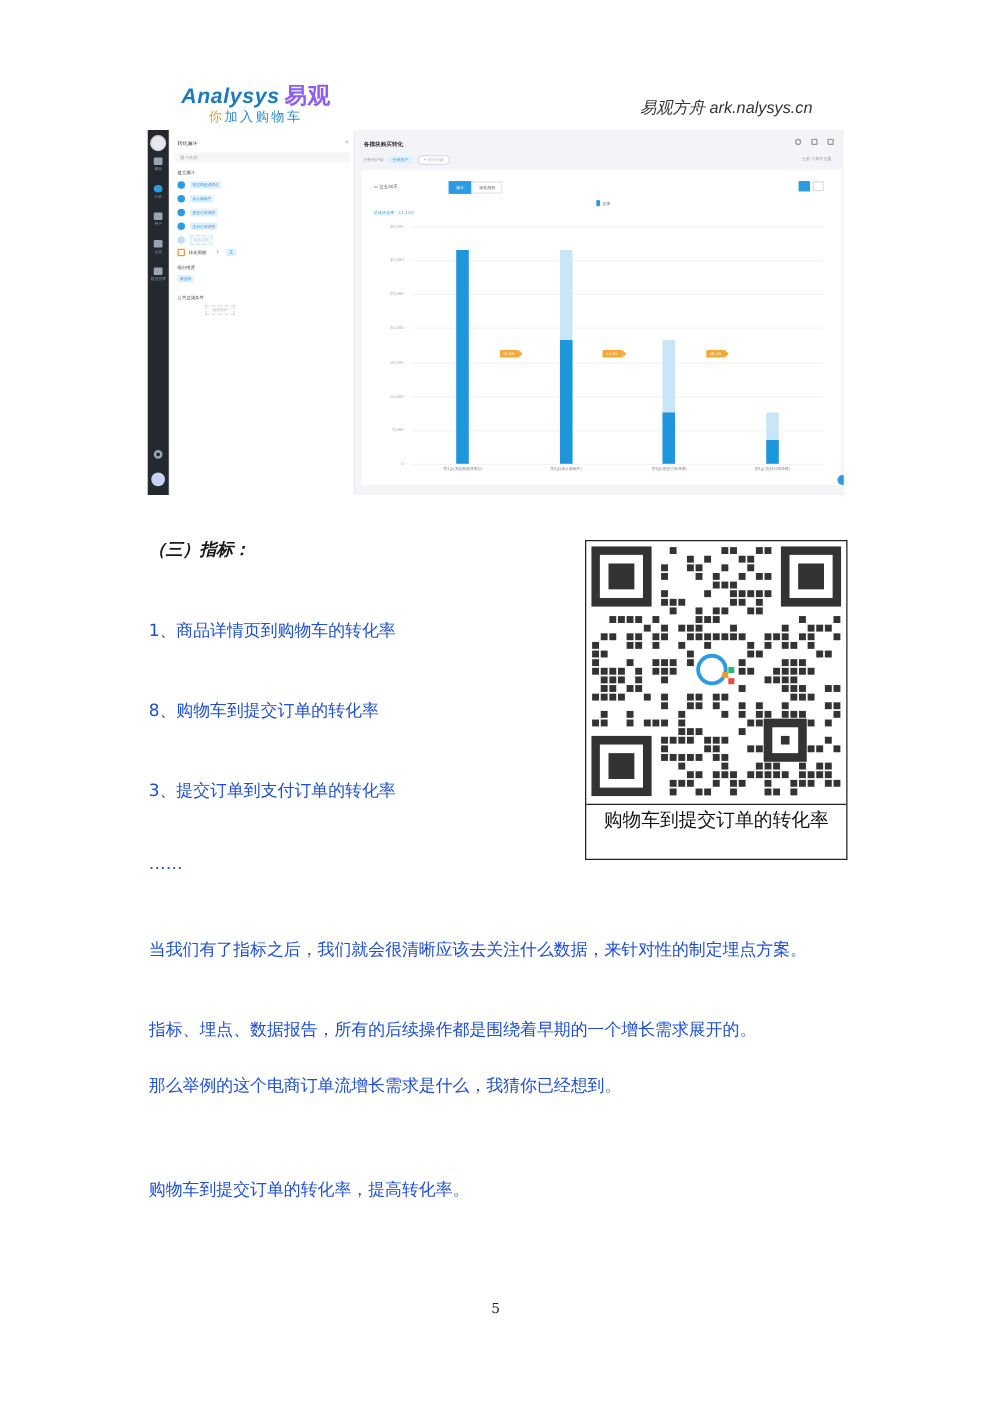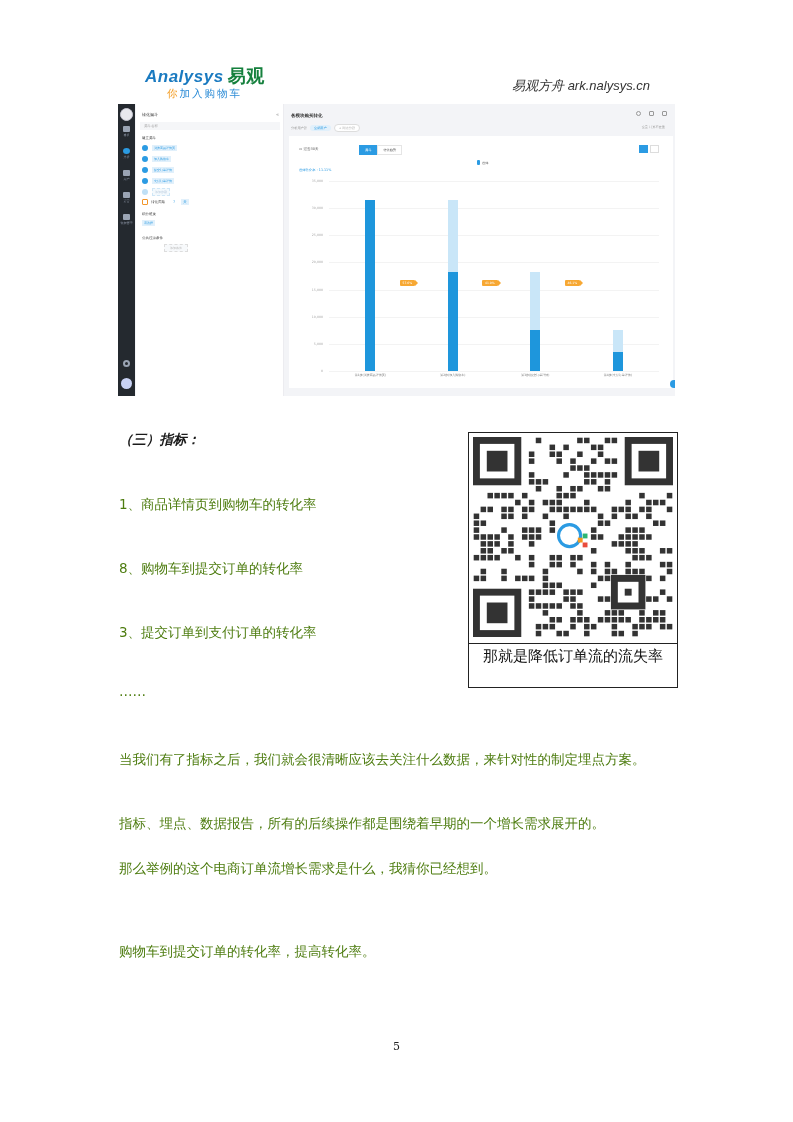--- a/index.html
+++ b/index.html
@@ -1,19 +1,19 @@
 <!DOCTYPE html>
 <html><head>
 <meta charset="utf-8">
 <style>
   * { box-sizing: border-box; margin: 0; padding: 0; }
   body { width: 793px; height: 1122px; background: #ffffff; font-family: "DejaVu Sans", "Liberation Sans", sans-serif; color: #1a1a1a; position: relative; overflow: hidden; }
   .header-logo { position: absolute; left: 145px; top: 64px; width: 140px; height: 36px; }
   .logo-main { font-family: "Liberation Sans", sans-serif; font-style: italic; font-size: 17px; font-weight: bold; color: #1a7ac0; letter-spacing: 0.5px; }
-  .logo-main .cn { font-style: normal; font-size: 18px; margin-left: 4px; color: #15803d; }
+  .logo-main .cn { font-style: normal; font-size: 18px; margin-left: 4px; color: #8b5cf6; }
   .logo-sub { font-size: 10.5px; color: #2b8bd6; margin-left: 22px; letter-spacing: 2px; margin-top: -1px; }
   .logo-sub .first { color: #f39a1e; }
   .header-right { position: absolute; right: 143px; top: 77px; font-family: "Liberation Sans", sans-serif; font-style: italic; font-size: 13px; color: #333; }
 
   .shot { position: absolute; left: 118px; top: 104px; width: 557px; height: 292px; background: #f3f4f7; overflow: hidden; }
   .sidebar { position: absolute; left: 0; top: 0; width: 17px; height: 292px; background: #24292f; }
   .sb-avatar { position: absolute; left: 2px; top: 4px; width: 13px; height: 13px; border-radius: 50%; background: #e8e8ee; border: 1px solid #c9c9d4; }
   .sb-item { position: absolute; left: 0; width: 17px; height: 18px; }
   .sb-item .ic { display: block; margin: 0 auto; width: 7px; height: 6px; background: #9aa4b4; border-radius: 1px; }
   .sb-item .lb { display: block; text-align: center; font-size: 3px; color: #8a93a3; margin-top: 1px; }
@@ -65,21 +65,21 @@
   .gridline { position: absolute; left: 40px; width: 330px; height: 1px; background: #f3f3f3; }
   .bar-light { position: absolute; left: 0; width: 10px; background: #c9e6f8; }
   .bar-dark { position: absolute; left: 0; width: 10px; background: #1e96dc; }
   .xlabel { position: absolute; font-size: 3px; color: #777; width: 50px; text-align: center; }
   .conv { position: absolute; height: 6px; background: #f7a833; color: #fff; font-size: 3px; padding: 1px 3px 0 3px; border-radius: 1px; }
   .conv:after { content: ""; position: absolute; right: -3px; top: 0; border-left: 3px solid #f7a833; border-top: 3px solid transparent; border-bottom: 3px solid transparent; }
   .fab { position: absolute; right: -3px; top: 276px; width: 8px; height: 8px; border-radius: 50%; background: #2b9be3; }
 
   .doc { position: absolute; left: 119px; }
   .h3 { top: 431px; font-size: 13.5px; font-weight: bold; font-style: italic; }
-  .p { font-size: 13.5px; color: #4d7c0f; }
+  .p { font-size: 13.5px; color: #1d4ed8; }
 
   .qr { position: absolute; left: 468px; top: 432px; width: 210px; height: 256px; border: 1px solid #222; background: #fff; }
   .qr-img { position: absolute; left: 4px; top: 4px; width: 200px; height: 200px; }
   .qr-caption { position: absolute; left: 0; top: 210px; width: 208px; border-top: 1px solid #222; text-align: center; font-size: 15px; line-height: 21px; color: #111; padding-top: 2px; }
   .page-num { position: absolute; left: 0; width: 793px; top: 1040px; text-align: center; font-family: "DejaVu Serif", serif; font-size: 11px; color: #222; }
 </style>
 </head>
 <body>
 
 <div class="header-logo">
@@ -514,17 +514,17 @@
       <rect x="2" y="24" width="3" height="3" fill="#333"></rect>
       <rect x="20" y="20" width="5" height="5" fill="#333"></rect>
       <rect x="21" y="21" width="3" height="3" fill="#fff"></rect>
       <rect x="22" y="22" width="1" height="1" fill="#333"></rect>
       <circle cx="14" cy="14.3" r="1.6" fill="none" stroke="#2b9be3" stroke-width="0.45"></circle>
       <rect x="15.2" y="14.6" width="0.7" height="0.7" fill="#f39a1e"></rect>
       <rect x="15.9" y="15.3" width="0.7" height="0.7" fill="#e94b3c"></rect>
       <rect x="15.9" y="14" width="0.7" height="0.7" fill="#2bb673"></rect>
     </svg>
   <div class="qr-caption">
-    <div>那就是降低订单流的流失率</div>
+    <div>购物车到提交订单的转化率</div>
   </div>
 </div>
 
 <div class="page-num">5</div>
 
 </body></html>

